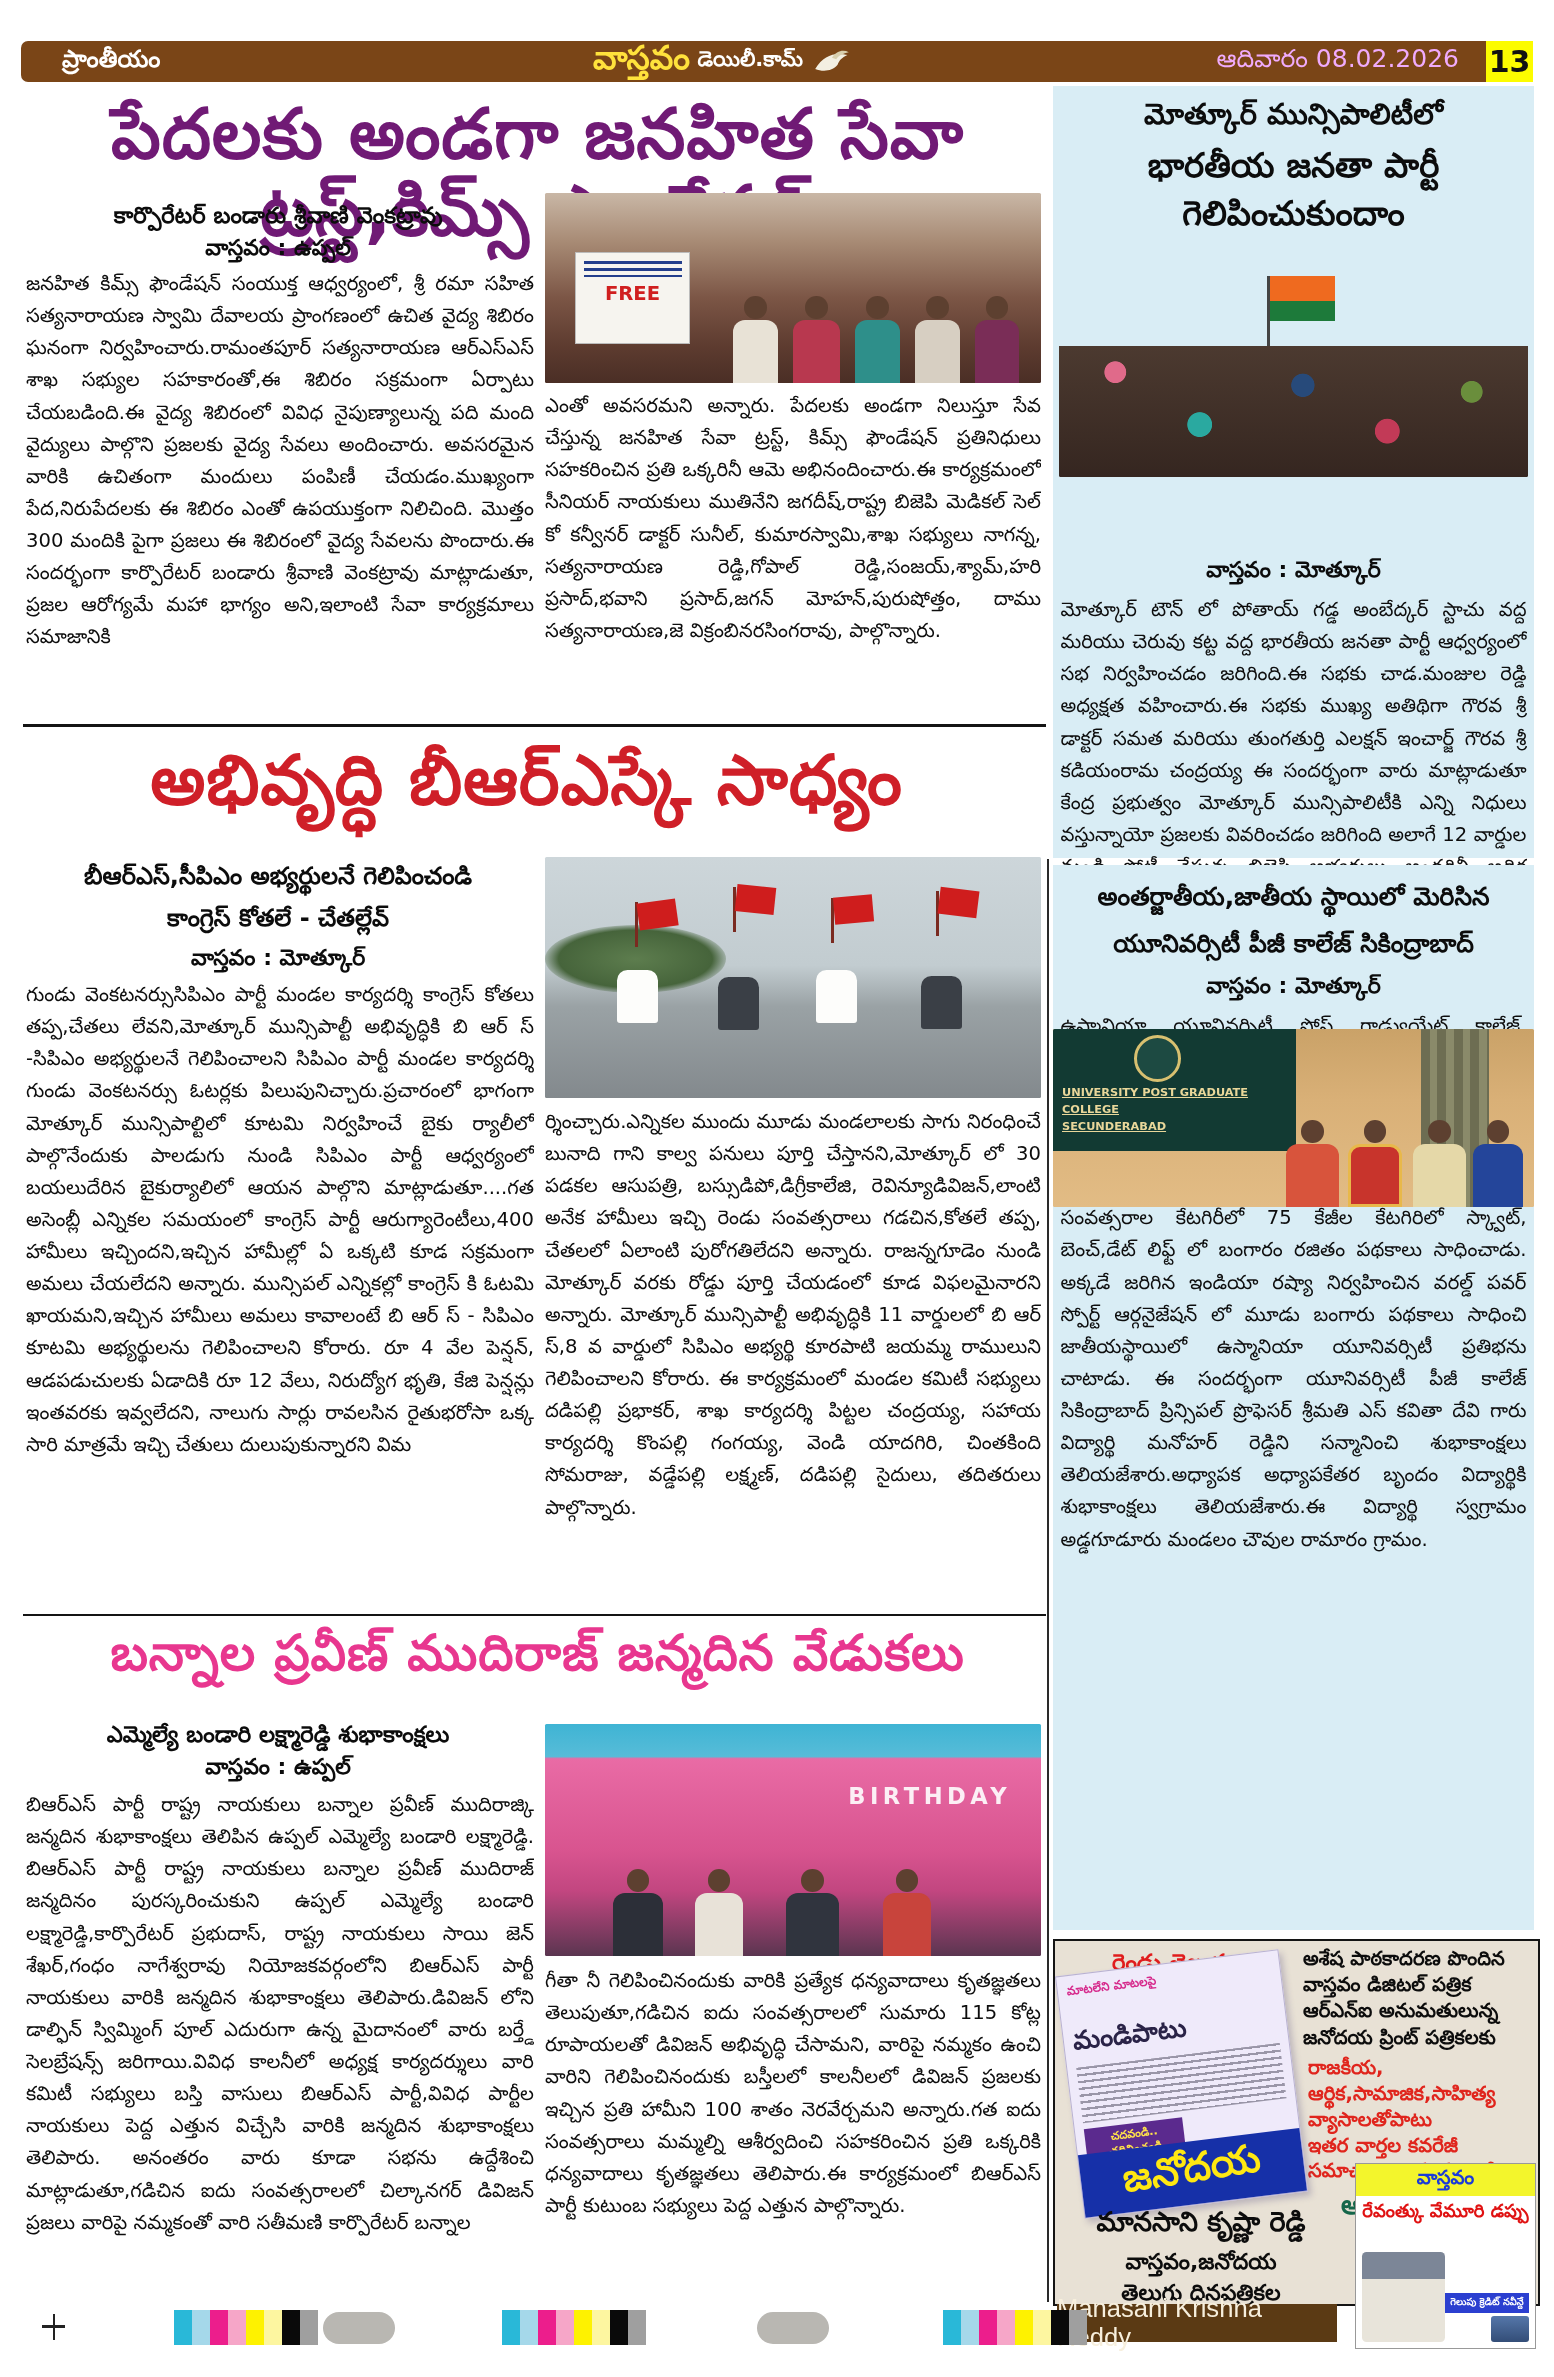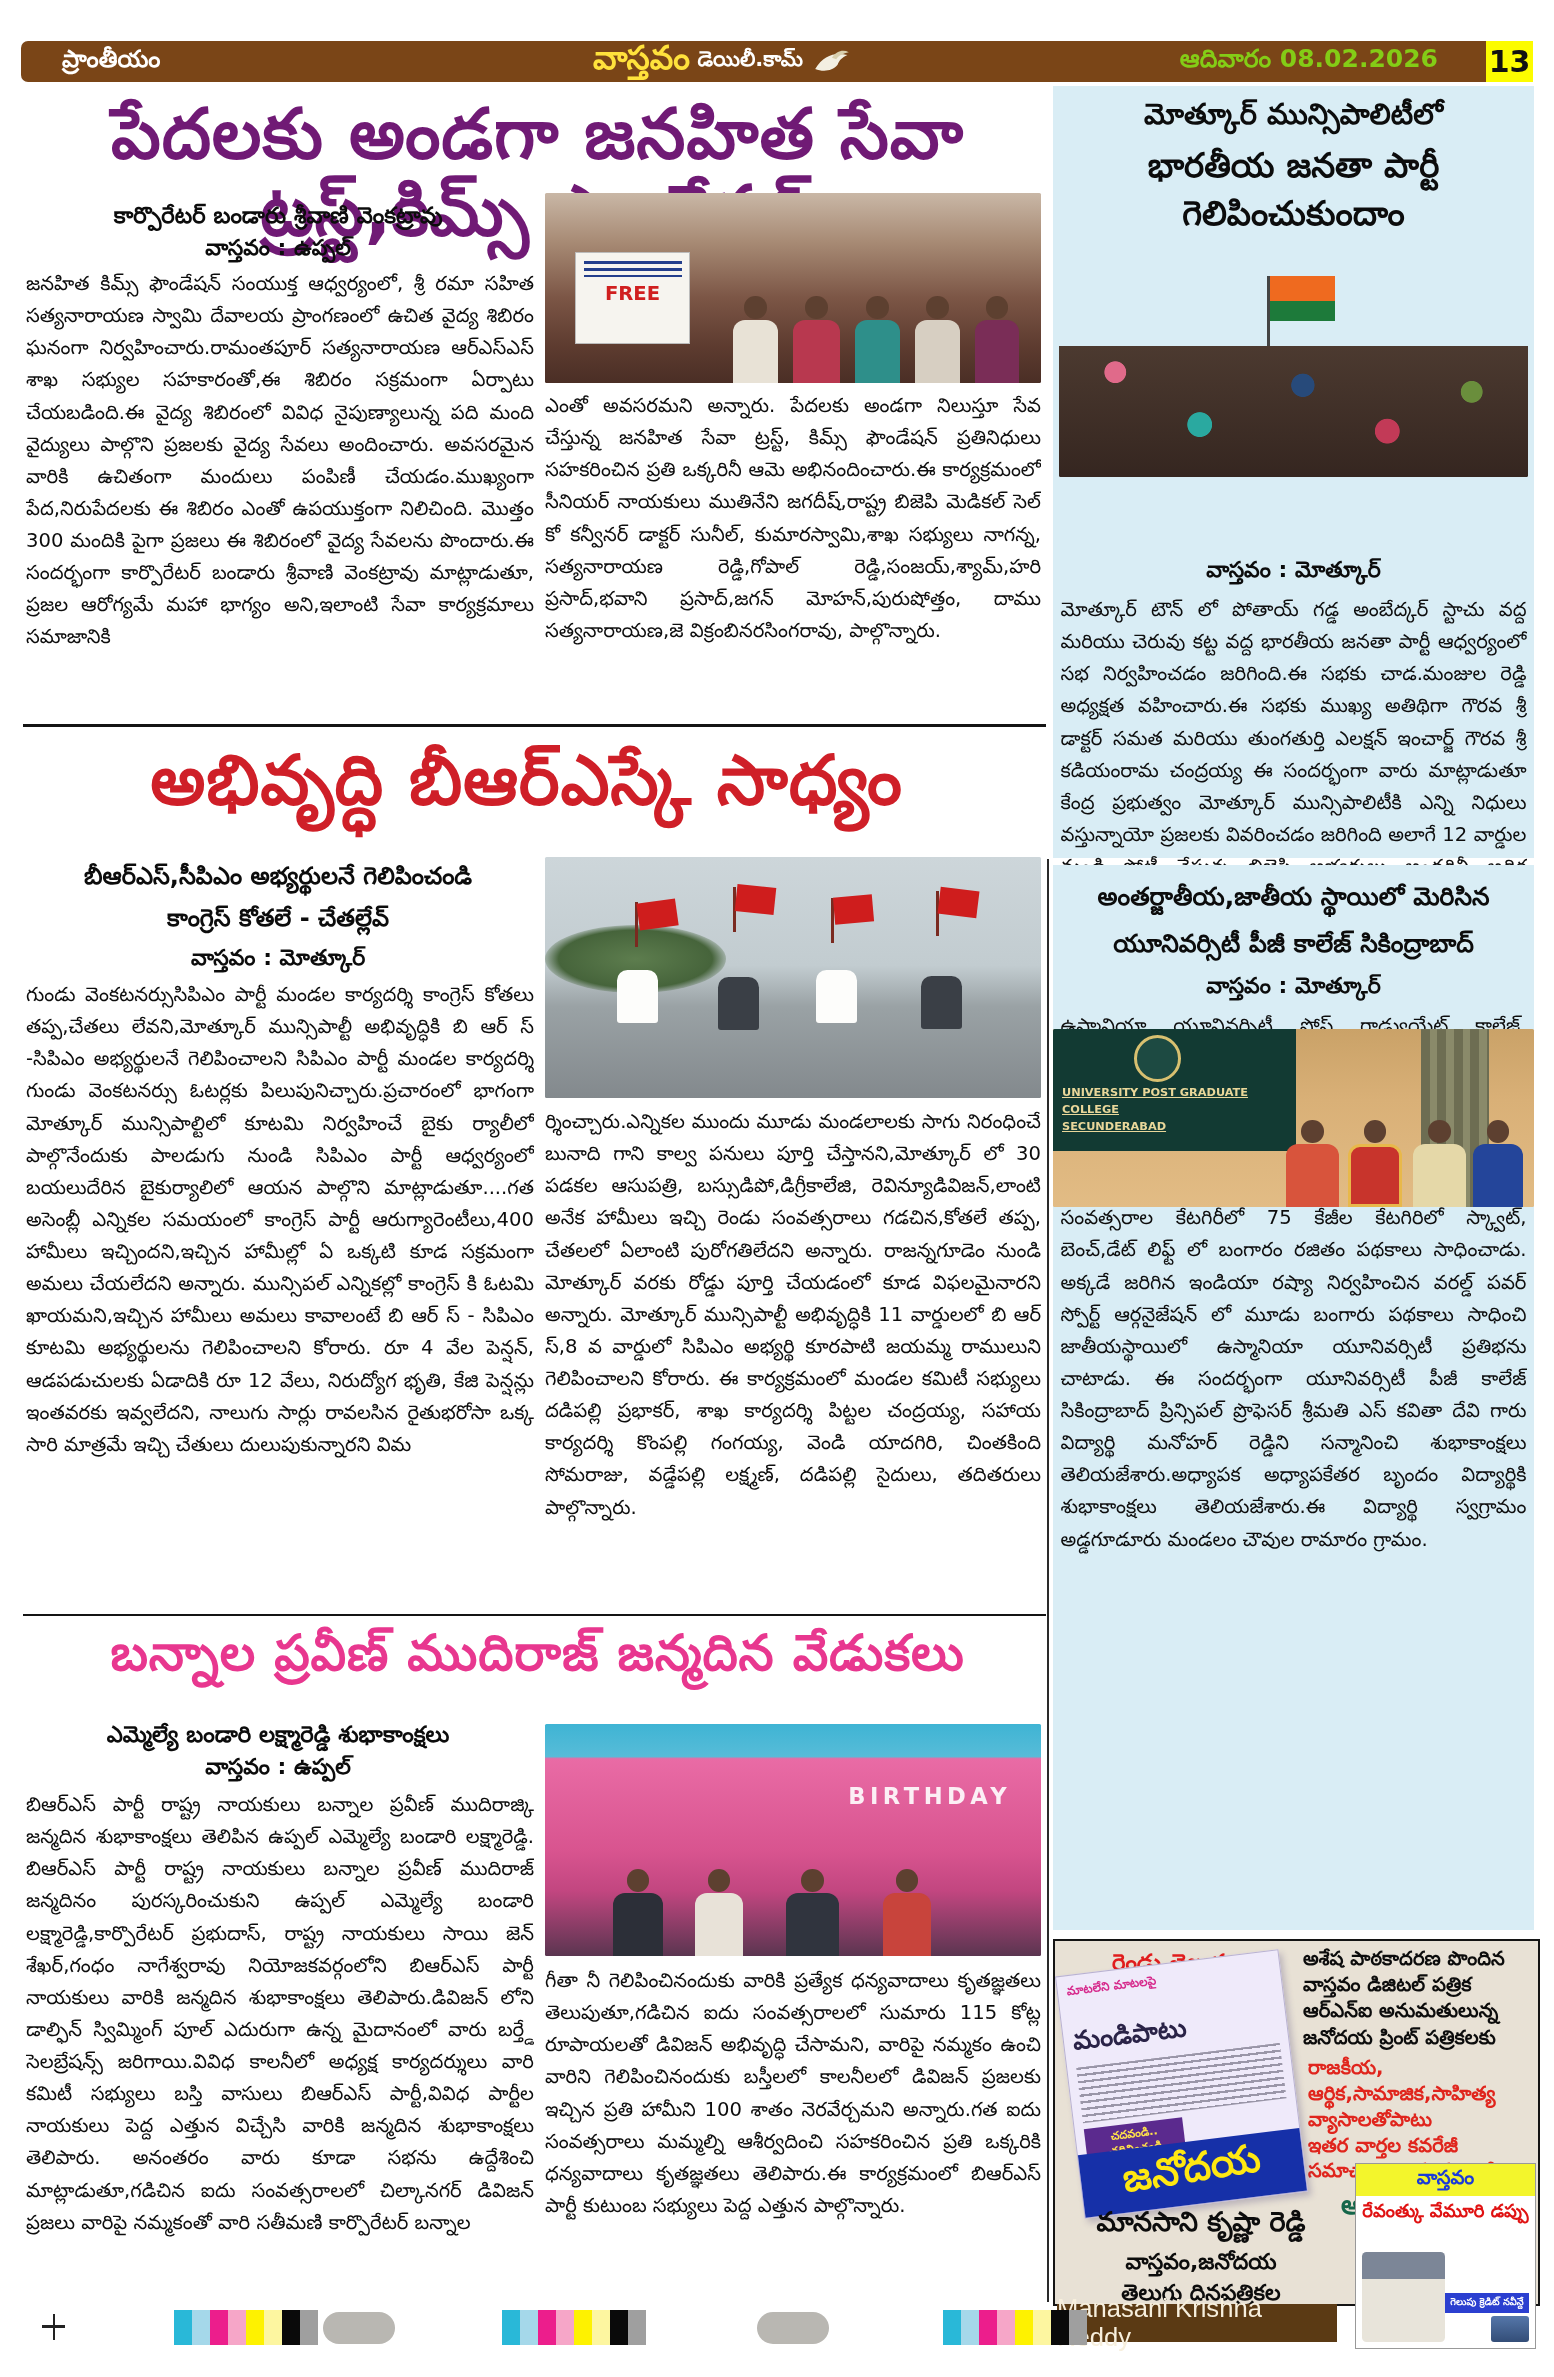--- a/index.html
+++ b/index.html
@@ -9,21 +9,21 @@
   .c{text-align:center;}
   .b{font-weight:bold;}
   .body-text{font-size:19.6px;line-height:1.64;color:#0d0d0d;text-align:justify;overflow:hidden;
              word-break:break-word;}
   
   #masthead{left:21px;top:41px;width:1512px;height:41px;display:flex;align-items:center;border-radius:7px;}
   #masthead .section{margin-left:41px;color:#fff;font-size:24px;font-weight:bold;}
   #masthead .mid{position:absolute;left:572px;top:0;height:100%;display:flex;align-items:center;gap:7.5px;}
   #masthead .title{font-size:33px;font-weight:bold;color:#ffe23c;}
   #masthead .subtitle{font-size:21px;color:#ffffff;font-weight:bold;}
-  #masthead .date{position:absolute;right:95px;color:#84cc16;font-size:25px;font-weight:bold;}
+  #masthead .date{position:absolute;right:74px;color:#f0abfc;font-size:25px;font-weight:normal;}
   #pagenum{position:absolute;right:0;top:0;width:47px;height:100%;display:flex;align-items:center;
            justify-content:center;font-size:30px;font-weight:bold;color:#111;}
   
   .hl{font-weight:bold;letter-spacing:0.8px;line-height:1.1;}
   .byline{font-size:22.6px;font-weight:bold;text-align:center;}
   .dateline{font-size:22px;font-weight:bold;text-align:center;}
   .divider{background:#141414;}
   .vrule{position:absolute;width:2.3px;background:#2a2a2a;}
   
   .photo{position:absolute;overflow:hidden;border-radius:1.5px;}

